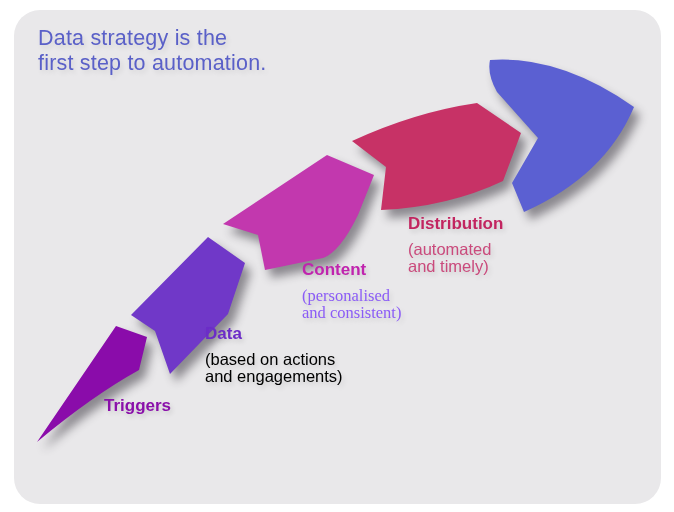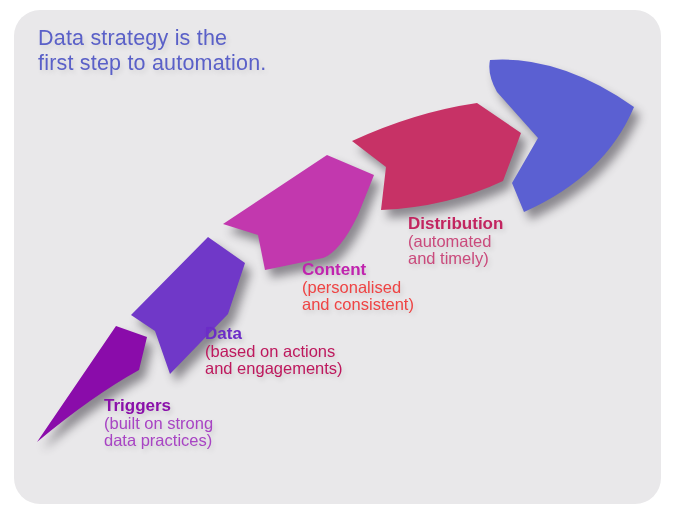--- a/index.html
+++ b/index.html
@@ -49,20 +49,21 @@
     line-height: 17.5px;
     text-shadow: 2px 3px 5px rgba(0,0,0,0.12);
   }
   .step-label .nm {
     font-size: 17px;
     font-weight: 700;
   }
   .step-label .dt {
     font-size: 16.5px;
     white-space: pre-line;
+    margin-top: 8px;
   }
   .lbl-triggers     { left: 104px; top: 397px; }
   .lbl-rules        { left: 205px; top: 325px; }
   .lbl-content      { left: 302px; top: 261px; }
   .lbl-distribution { left: 408px; top: 215px; }
 </style>
 </head>
 <body>
 
 <div class="stage">
@@ -80,33 +81,31 @@
     <path class="seg" d="M 352 141 Q 415 112 477 103 L 521 133 L 503 181 Q 448 207 381 210 L 386 167 Z" style="fill: rgb(199, 50, 102);"></path>
 
     <path class="seg" d="M 490 60 Q 560 55 634 107 Q 605 176 524 212 L 512 183 L 538 138 L 497 92 Q 487 74 490 60 Z" style="fill: rgb(91, 96, 210);"></path>
   </svg>
 
   <div class="title" style="color: rgb(90, 96, 200);">Data strategy is the
 first step to automation.</div>
 
   <div class="step-label lbl-triggers">
     <div class="nm" style="color: rgb(138, 16, 170);">Triggers</div>
-    <div class="dt" style="color: rgb(168, 68, 196);">(built on strong
-data practices)</div>
   </div>
 
   <div class="step-label lbl-rules">
     <div class="nm" style="color: rgb(108, 44, 200);">Data</div>
-    <div class="dt" style="color: #be185d;">(based on actions
+    <div class="dt" style="color: #000000;">(based on actions
 and engagements)</div>
   </div>
 
   <div class="step-label lbl-content">
     <div class="nm" style="color: rgb(192, 36, 174);">Content</div>
-    <div class="dt" style="color: #ef4444;">(personalised
+    <div class="dt" style="color: #8b5cf6; font-family: Liberation Serif, serif;">(personalised
 and consistent)</div>
   </div>
 
   <div class="step-label lbl-distribution">
     <div class="nm" style="color: rgb(194, 37, 96);">Distribution</div>
     <div class="dt" style="color: rgb(202, 74, 124);">(automated
 and timely)</div>
   </div>
 
 </div>

